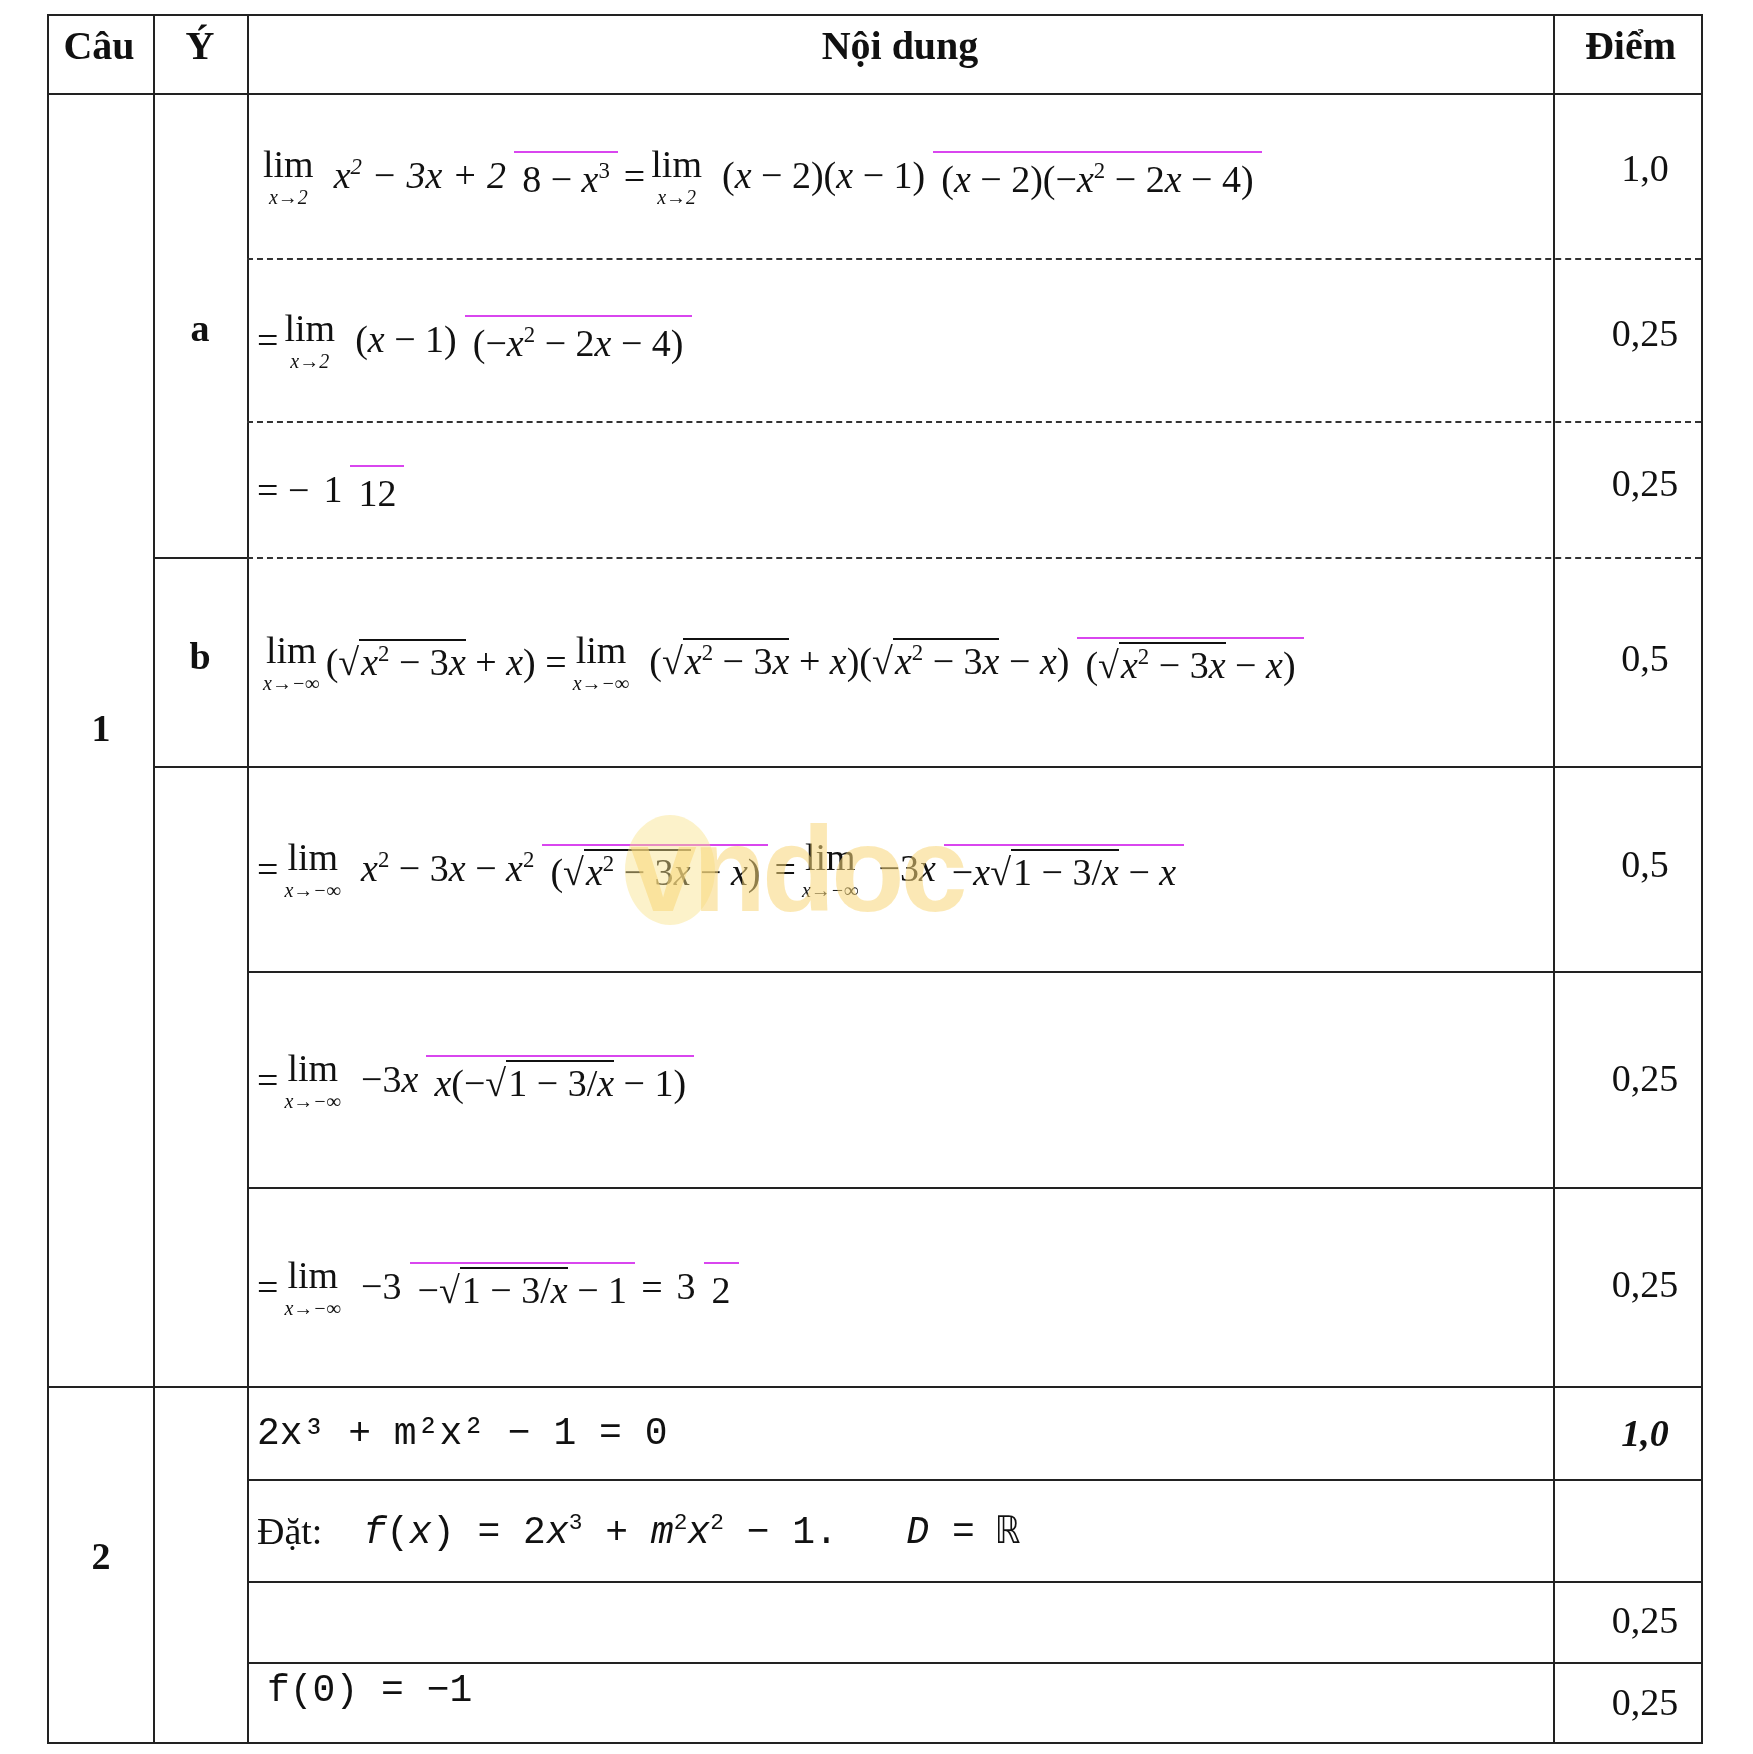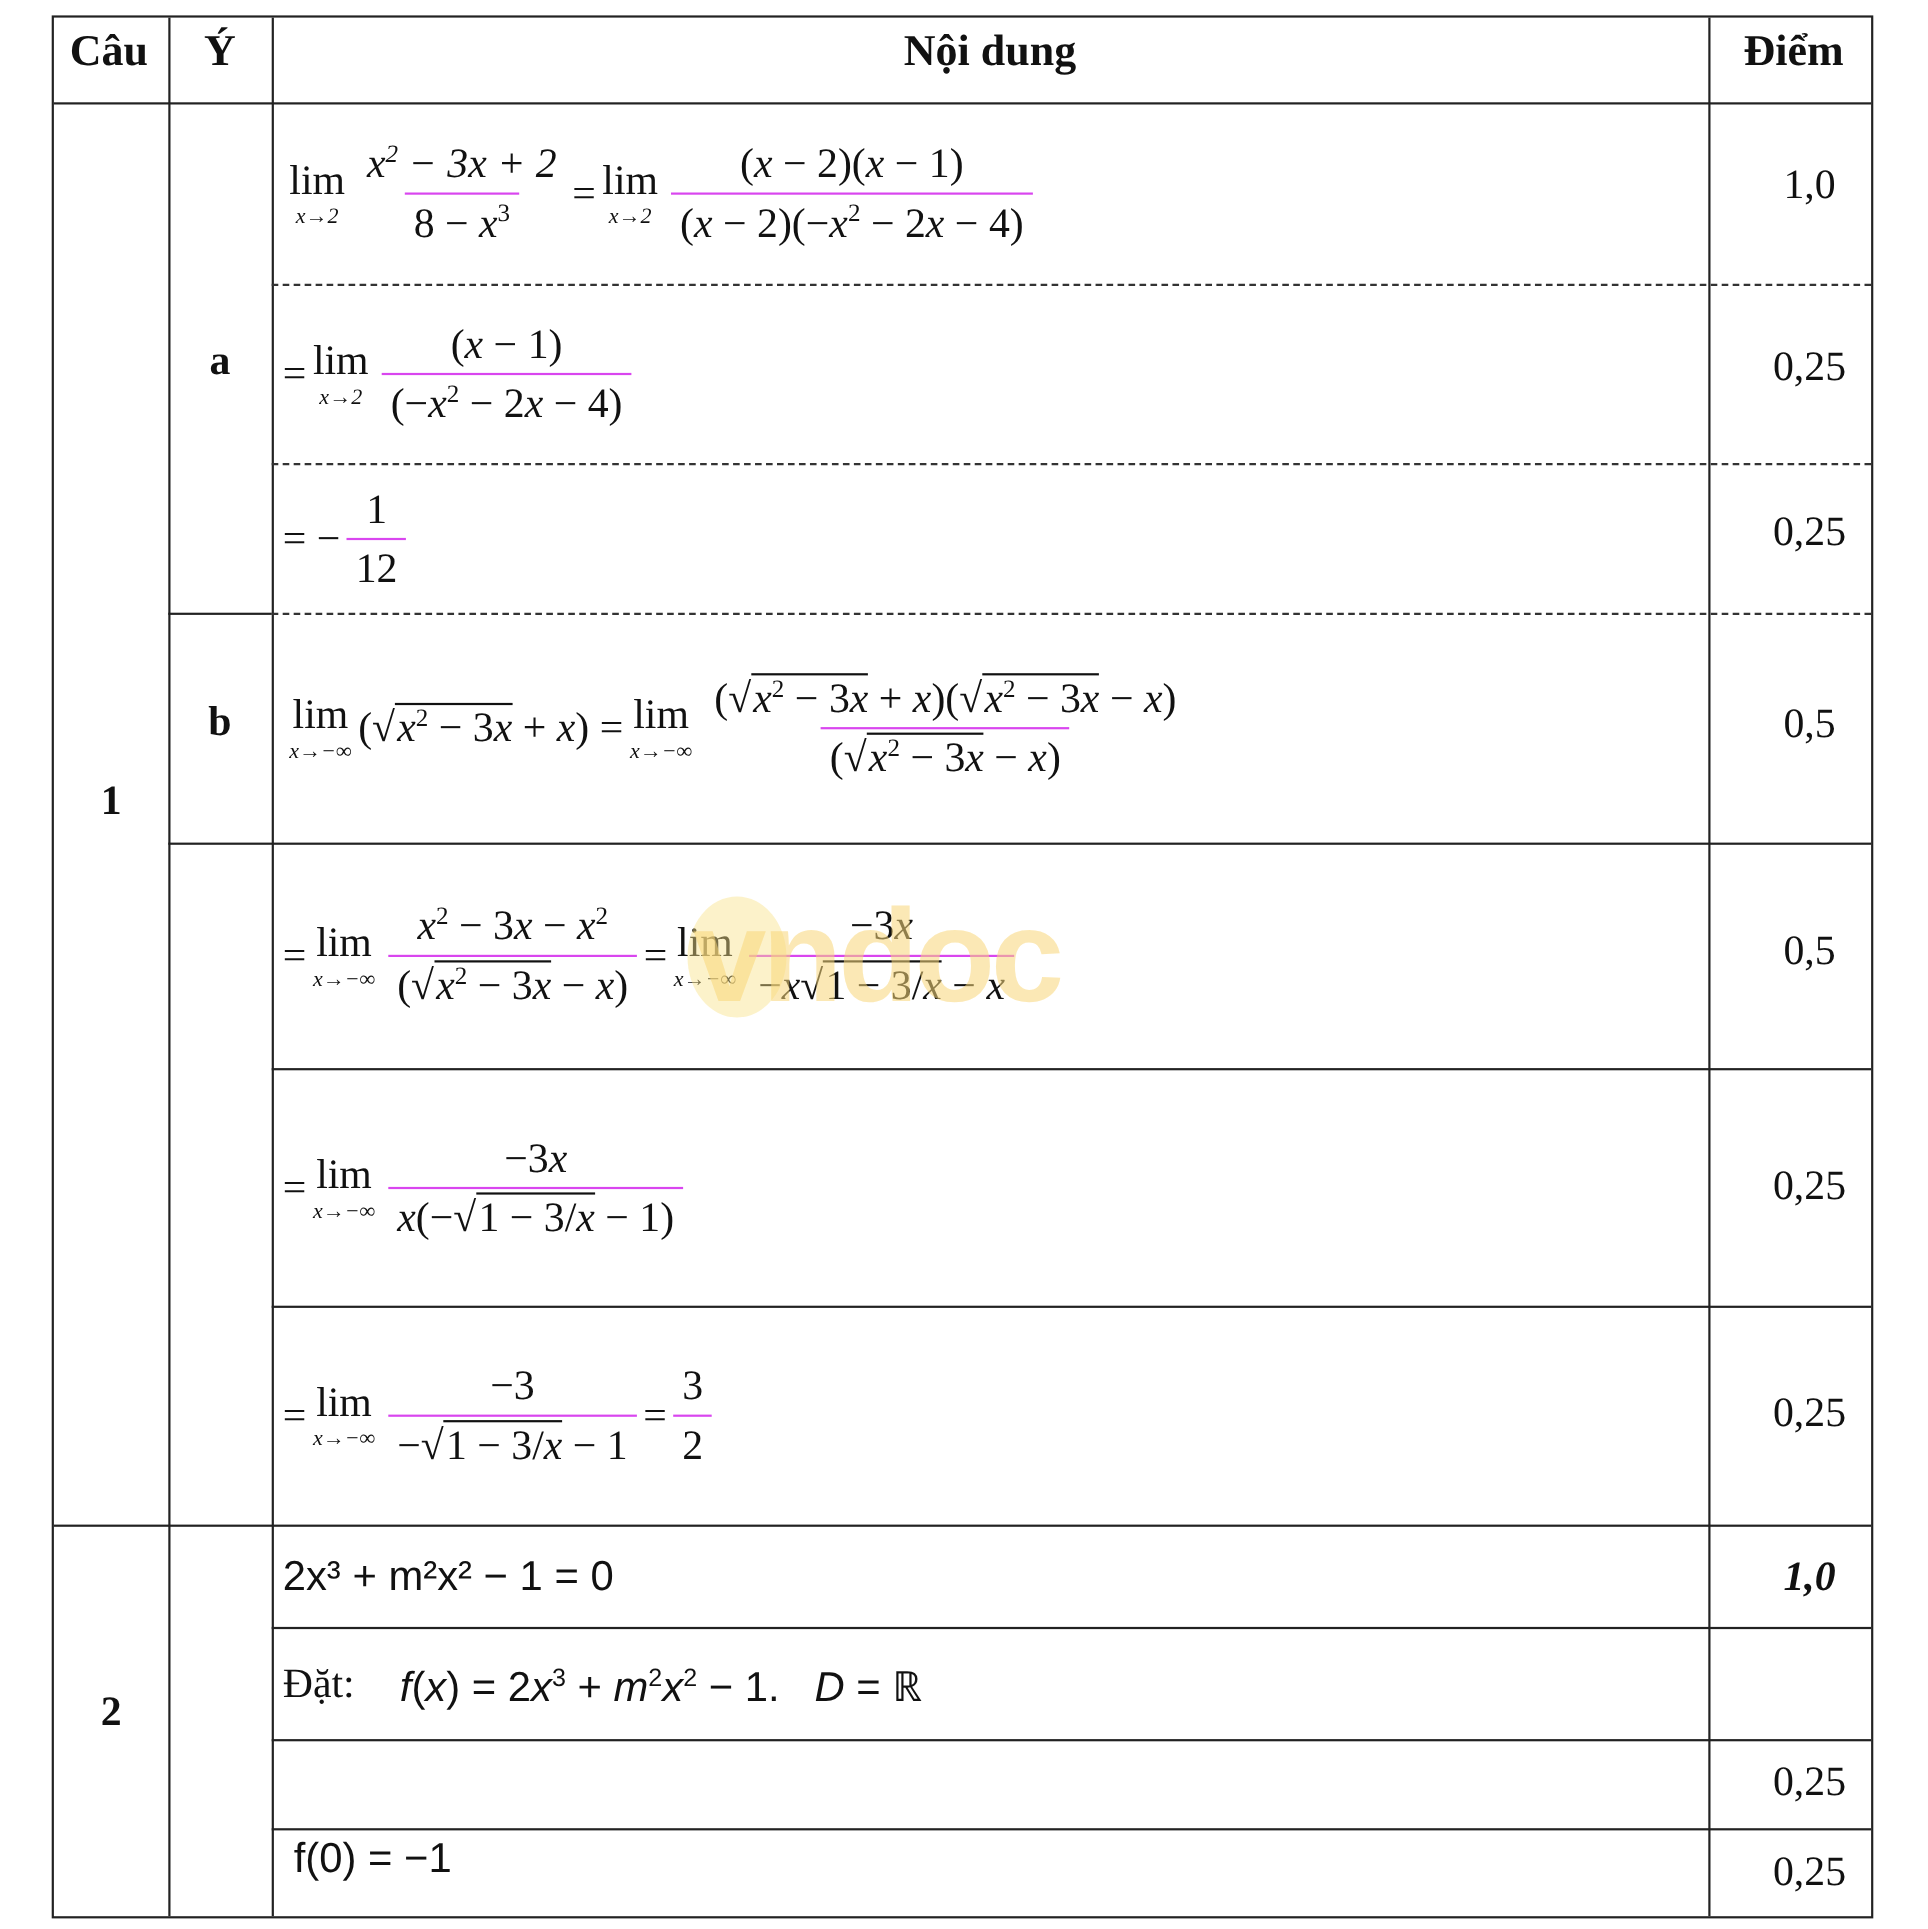--- a/index.html
+++ b/index.html
@@ -9,25 +9,25 @@
          border:2px solid #222; box-sizing:border-box; }
   .vline { position:absolute; top:0; bottom:0; width:0; border-left:2px solid #222; }
   .hline { position:absolute; height:0; border-top:2px solid #222; }
   .dline { position:absolute; height:0; border-top:2px dashed #333; }
   .hdr { position:absolute; font-weight:bold; font-size:40px; text-align:center; }
   .bold-lbl { position:absolute; font-weight:bold; font-size:38px; text-align:center; }
   .score { position:absolute; font-size:38px; text-align:center; width:180px; }
   .score.bi { font-weight:bold; font-style:italic; }
   .cell { position:absolute; left:208px; font-size:38px; display:flex; align-items:center; }
   .i { font-style:italic; }
-  .sans { font-family:Liberation Sans, sans-serif; }
+  .sans { font-family:Liberation Mono, monospace; }
   sup { font-size:0.6em; }
   .lim { display:inline-flex; flex-direction:column; align-items:center; line-height:1; margin:0 6px; }
   .lim .sub { font-size:20px; font-style:italic; margin-top:4px; }
-  .frac { display:inline-flex; flex-direction:column; align-items:center; vertical-align:middle; margin:0 6px; }
+  .frac { display:inline-flex; flex-direction:row; align-items:flex-end; vertical-align:middle; margin:0 6px; }
   .frac .num { padding:0 8px 4px; }
   .frac .den { border-top:2px solid #d946ef; padding:4px 8px 0; }
   .sqrt { border-top:2px solid #111; padding-left:2px; }
   .watermark { position:absolute; left:630px; top:800px; font-family:"Liberation Sans", sans-serif;
                font-weight:bold; font-size:120px; color:#f9d77a; opacity:0.55; letter-spacing:-4px; }
   .wm-chick { position:absolute; left:625px; top:815px; width:90px; height:110px; border-radius:50%;
               background:#f8e38a; opacity:0.45; }
 </style>
 </head>
 <body>

